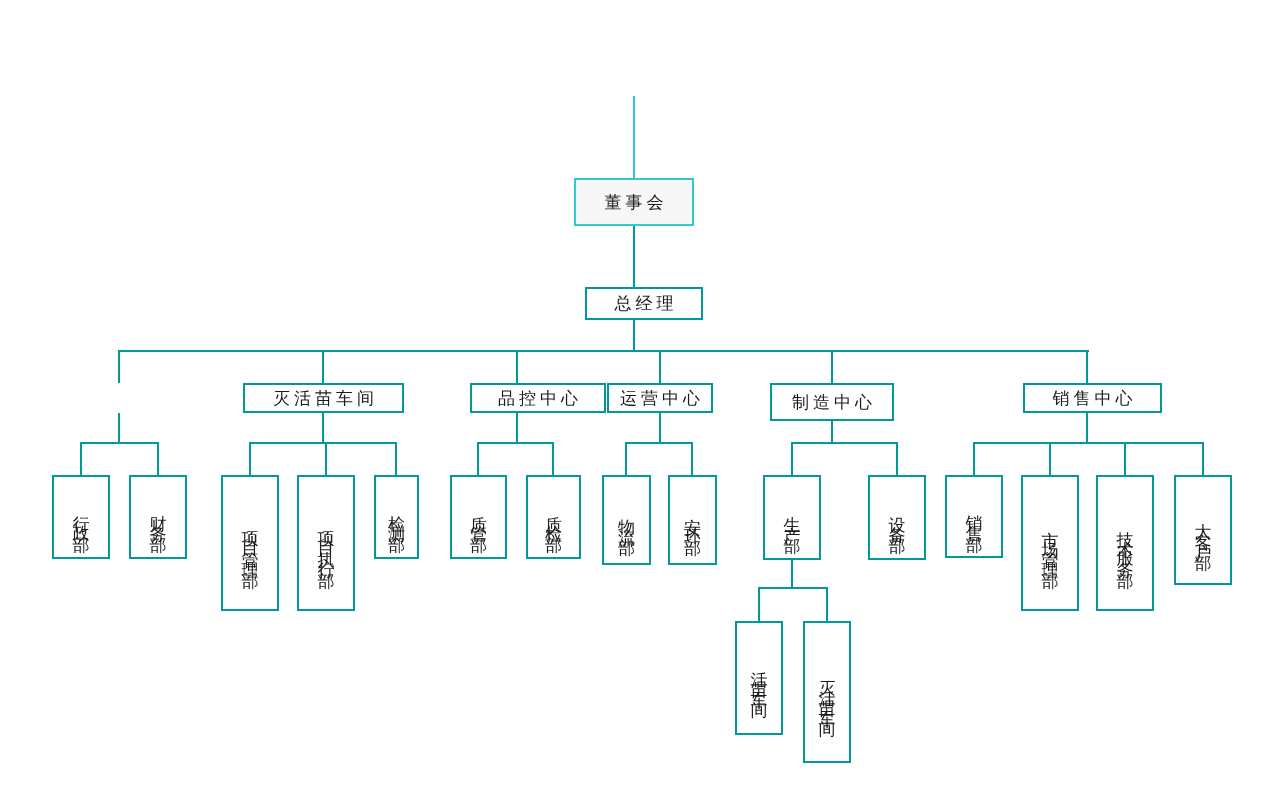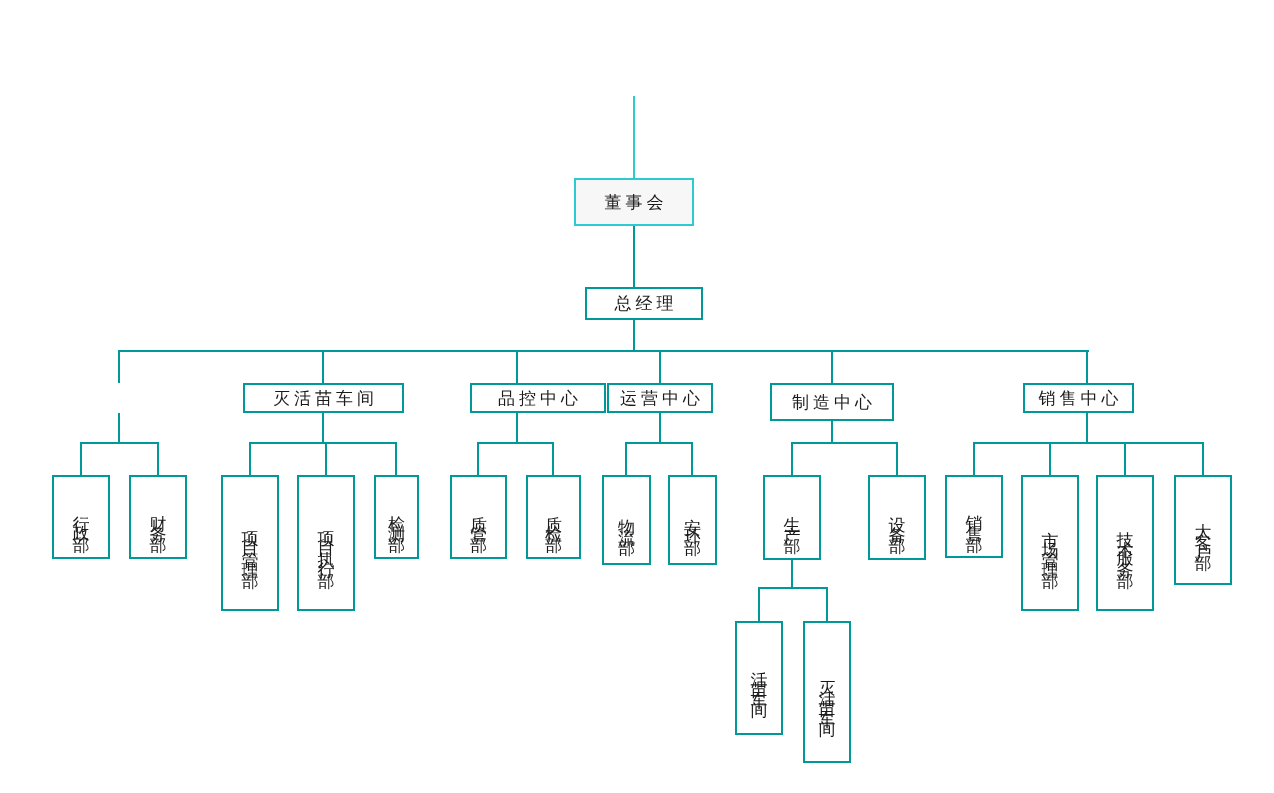--- a/index.html
+++ b/index.html
@@ -69,21 +69,21 @@
     <div class="conn" style="left: 791px; top: 560px; width: 2px; height: 28px;"></div>
     <div class="conn" style="left: 758px; top: 587px; width: 70px; height: 2px;"></div>
     <div class="conn" style="left: 758px; top: 587px; width: 2px; height: 34px;"></div>
     <div class="conn" style="left: 826px; top: 587px; width: 2px; height: 34px;"></div>
     <div class="node cyan board" style="left: 574px; top: 178px; width: 120px; height: 48px;">董事会</div>
     <div class="node" style="left: 585px; top: 287px; width: 118px; height: 33px;">总经理</div>
     <div class="node" style="left: 243px; top: 383px; width: 161px; height: 30px;">灭活苗车间</div>
     <div class="node" style="left: 455px; top: 383px; width: 136px; height: 30px; margin-left: 15px;">品控中心</div>
     <div class="node" style="left: 607px; top: 383px; width: 106px; height: 30px; font-family: Liberation Serif, serif;">运营中心</div>
     <div class="node" style="left: 770px; top: 383px; width: 124px; height: 38px;">制造中心</div>
-    <div class="node" style="left: 1023px; top: 383px; width: 111px; height: 30px;">销售中心</div>
+    <div class="node" style="left: 1023px; top: 383px; width: 139px; height: 30px;">销售中心</div>
     <div class="node vertical" style="left: 52px; top: 475px; width: 58px; height: 84px;">行政部</div>
     <div class="node vertical" style="left: 129px; top: 475px; width: 58px; height: 84px;">财务部</div>
     <div class="node vertical" style="left: 221px; top: 475px; width: 58px; height: 136px;">项目管理部</div>
     <div class="node vertical" style="left: 297px; top: 475px; width: 58px; height: 136px;">项目执行部</div>
     <div class="node vertical" style="left: 374px; top: 475px; width: 45px; height: 84px;">检测部</div>
     <div class="node vertical" style="left: 450px; top: 475px; width: 57px; height: 84px;">质管部</div>
     <div class="node vertical" style="left: 526px; top: 475px; width: 55px; height: 84px;">质检部</div>
     <div class="node vertical" style="left: 602px; top: 475px; width: 49px; height: 90px;">物流部</div>
     <div class="node vertical" style="left: 668px; top: 475px; width: 49px; height: 90px;">安环部</div>
     <div class="node vertical" style="left: 763px; top: 475px; width: 58px; height: 85px;">生产部</div>

